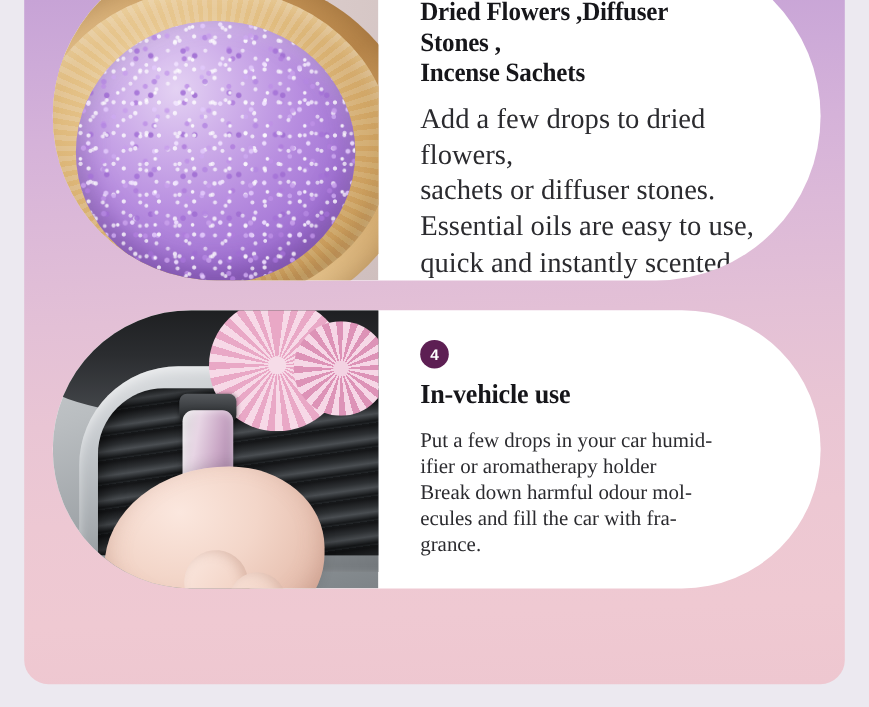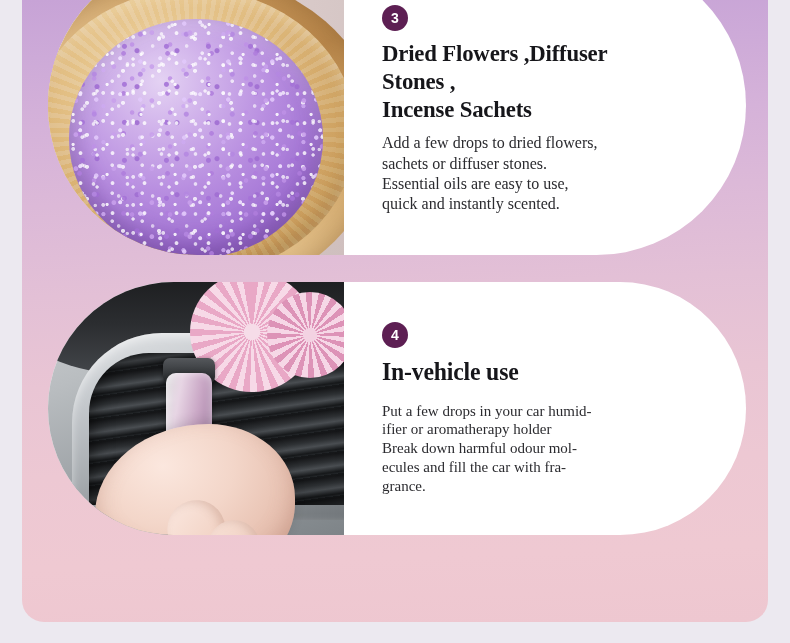--- a/index.html
+++ b/index.html
@@ -392,28 +392,28 @@
     transform-origin: left center;
     white-space: pre-line;
   }
   .headline-2 {
     font-size: 25px;
     margin-bottom: 16px;
   }
 
   .body-text {
     font-family: "Liberation Serif", serif;
-    font-size: 16px;
+    font-size: 26px;
     line-height: 1.26;
     color: #2b2b2f;
     margin: 0;
     white-space: pre-line;
   }
   .body-text-2 {
-    font-size: 15px;
+    font-size: 19px;
     line-height: 1.25;
   }
 </style>
 </head>
 <body>
 
 <div id="stage">
 
   <div class="panel">
 

